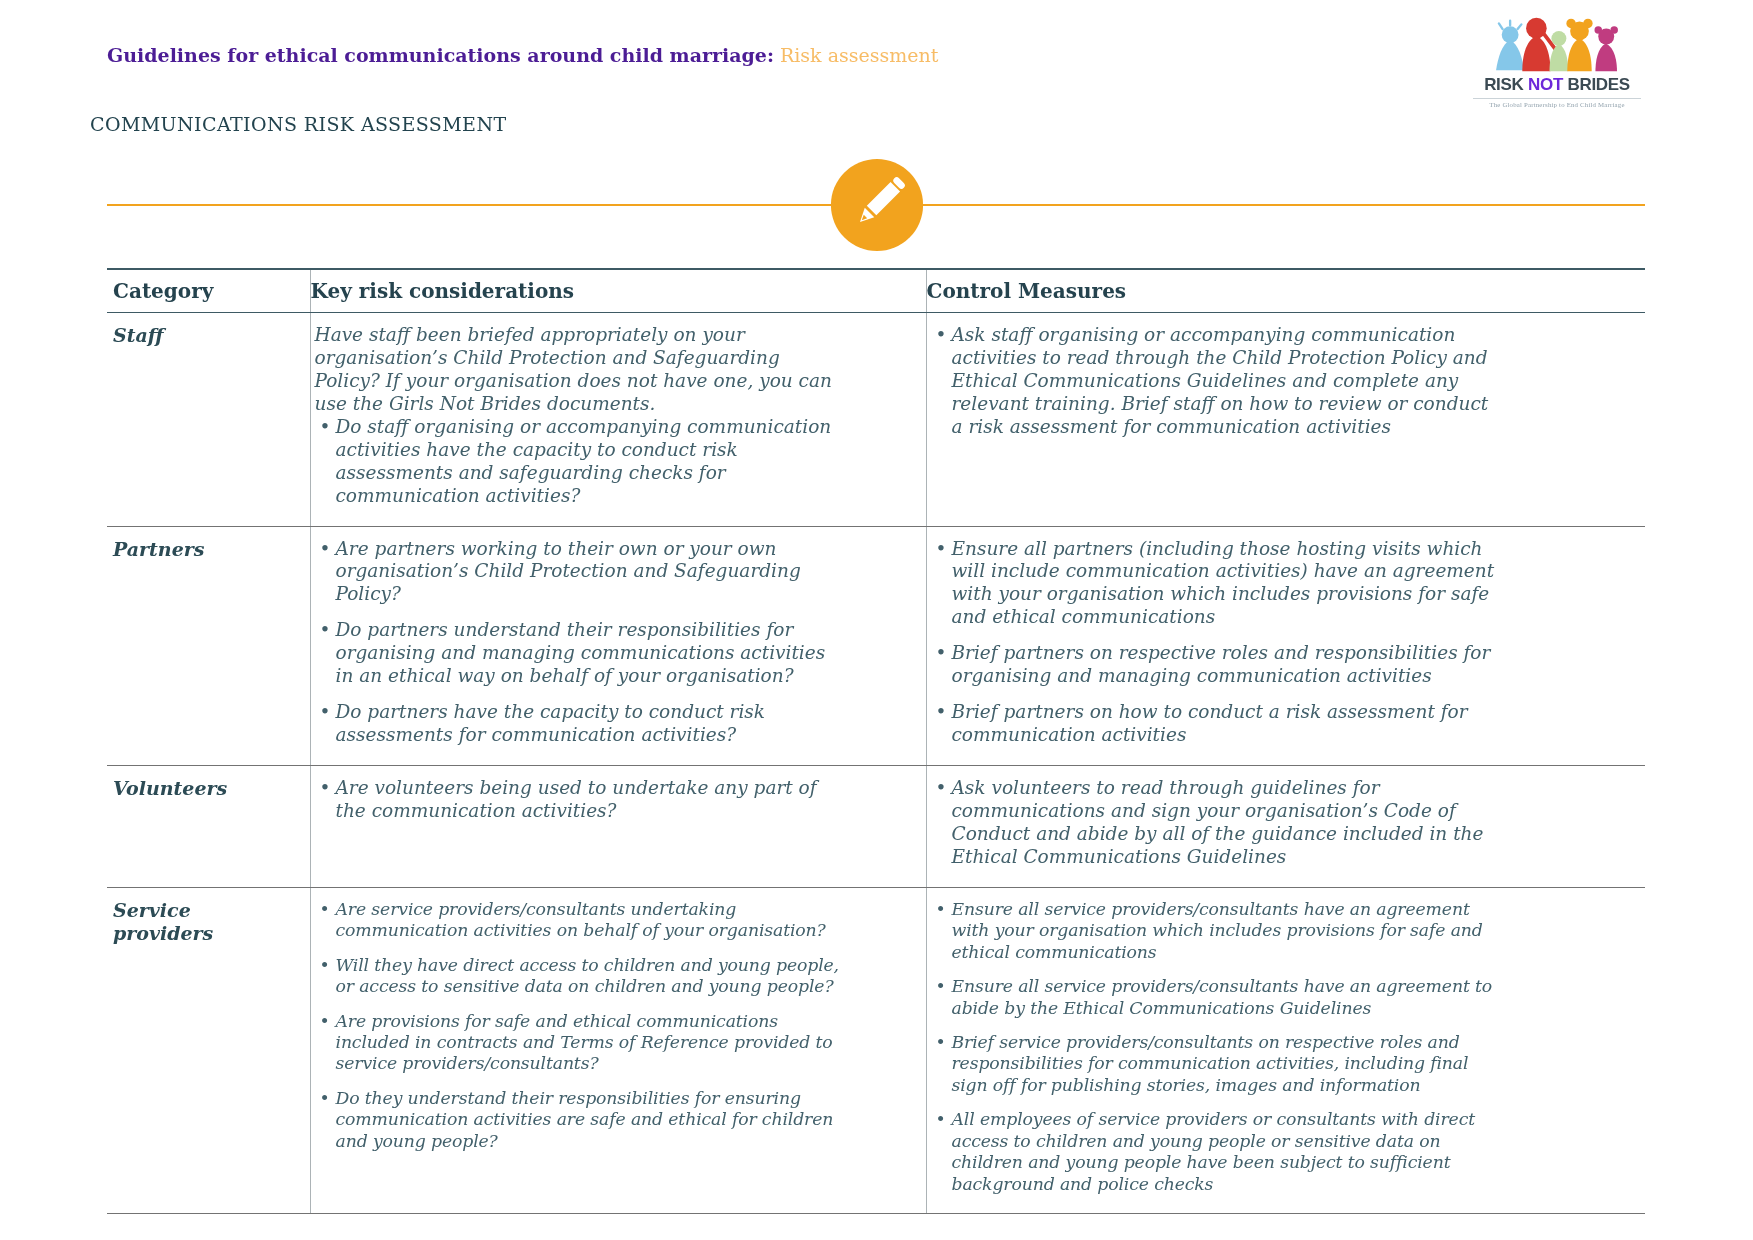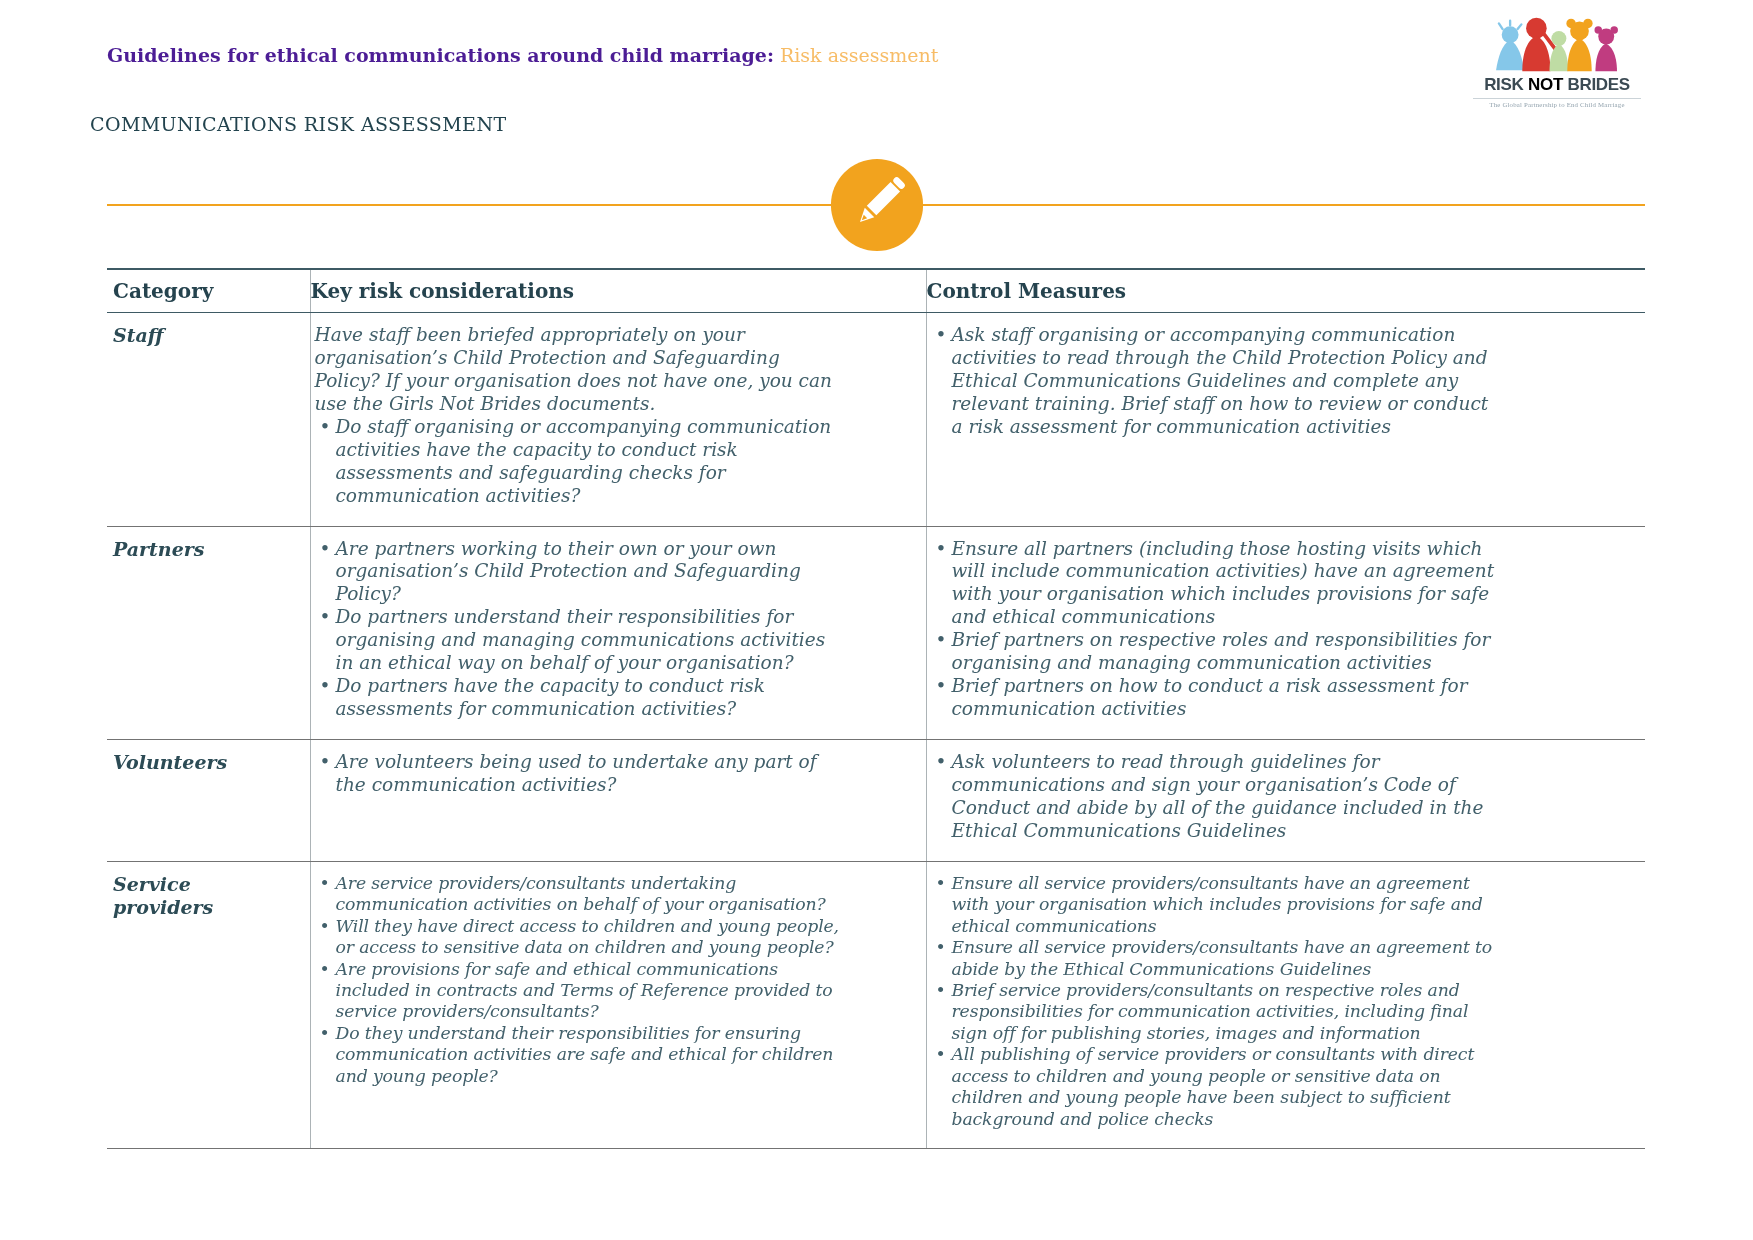--- a/index.html
+++ b/index.html
@@ -10,21 +10,21 @@
   
   .breadcrumb{position:absolute;left:107px;top:44px;font-size:19px;line-height:1.2;}
   .breadcrumb .bold{font-weight:bold;color:#4c1d95;}
   .breadcrumb .light{color:#F7BC66;}
 
   
   .logo{position:absolute;left:1473px;top:16px;width:168px;text-align:center;}
   .logo .figures{display:block;margin:0 auto;}
   .logo .wordmark{font-family:"Liberation Sans",sans-serif;font-weight:800;
        font-size:17px;letter-spacing:-0.3px;color:#3B4A53;margin-top:1px;white-space:nowrap;}
-  .logo .wordmark .not{color:#000000;}
+  .logo .wordmark .not{color:#6d28d9;}
   .logo .tagline{font-family:"Liberation Serif",serif;font-size:6.8px;color:#93A3AE;
        border-top:1px solid #CBD3D8;margin-top:3px;padding-top:2px;letter-spacing:0.2px;}
 
   
   .page-title{position:absolute;left:90px;top:100px;font-size:19px;font-weight:normal;
        color:#22434E;letter-spacing:0.4px;}
 
   
   .divider-line{position:absolute;left:107px;top:204px;width:1538px;height:2px;background:#F2A31E;}
   .divider-badge{position:absolute;left:829px;top:157px;width:96px;height:96px;}
@@ -40,21 +40,21 @@
   tbody td{border-bottom:1px solid #737373;vertical-align:top;
        font-size:18.5px;line-height:1.24;padding:11px 14px 18px 6px;font-style:italic;}
   th+th, td+td{border-left:1px solid #ACB3B6;}
   td.cat{font-weight:bold;color:#2C4B55;font-size:19px;}
   td.risks{padding-left:4px;padding-right:80px;}
   td.controls{padding-left:4px;padding-right:150px;}
   td p{margin:0;}
   ul{list-style:none;margin:0;padding:0;}
   li{position:relative;padding-left:21px;}
   li::before{content:"\2022";position:absolute;left:5px;top:0;}
-  li + li{}
+  li + li{margin-top:13px;}
   
   tbody tr:nth-child(4) td.risks, tbody tr:nth-child(4) td.controls{
        font-size:17.3px;letter-spacing:-0.15px;}
 </style>
 </head>
 <body>
 
 <div class="page">
 
   <div class="breadcrumb">
@@ -174,21 +174,21 @@
                 <li>Will they have direct access to children and young people, or access to sensitive data on children and young people?</li>
                 <li>Are provisions for safe and ethical communications included in contracts and Terms of Reference provided to service providers/consultants?</li>
                 <li>Do they understand their responsibilities for ensuring communication activities are safe and ethical for children and young people?</li>
               </ul>
             </td>
             <td class="controls">
               <ul>
                 <li>Ensure all service providers/consultants have an agreement with your organisation which includes provisions for safe and ethical communications</li>
                 <li>Ensure all service providers/consultants have an agreement to abide by the Ethical Communications Guidelines</li>
                 <li>Brief service providers/consultants on respective roles and responsibilities for communication activities, including final sign off for publishing stories, images and information</li>
-                <li>All publishing of service providers or consultants with direct access to children and young people or sensitive data on children and young people have been subject to sufficient background and police checks</li>
+                <li>All employees of service providers or consultants with direct access to children and young people or sensitive data on children and young people have been subject to sufficient background and police checks</li>
               </ul>
             </td>
           </tr>
         </tbody>
     </table>
   </div>
 
 </div>
 
 </body></html>

